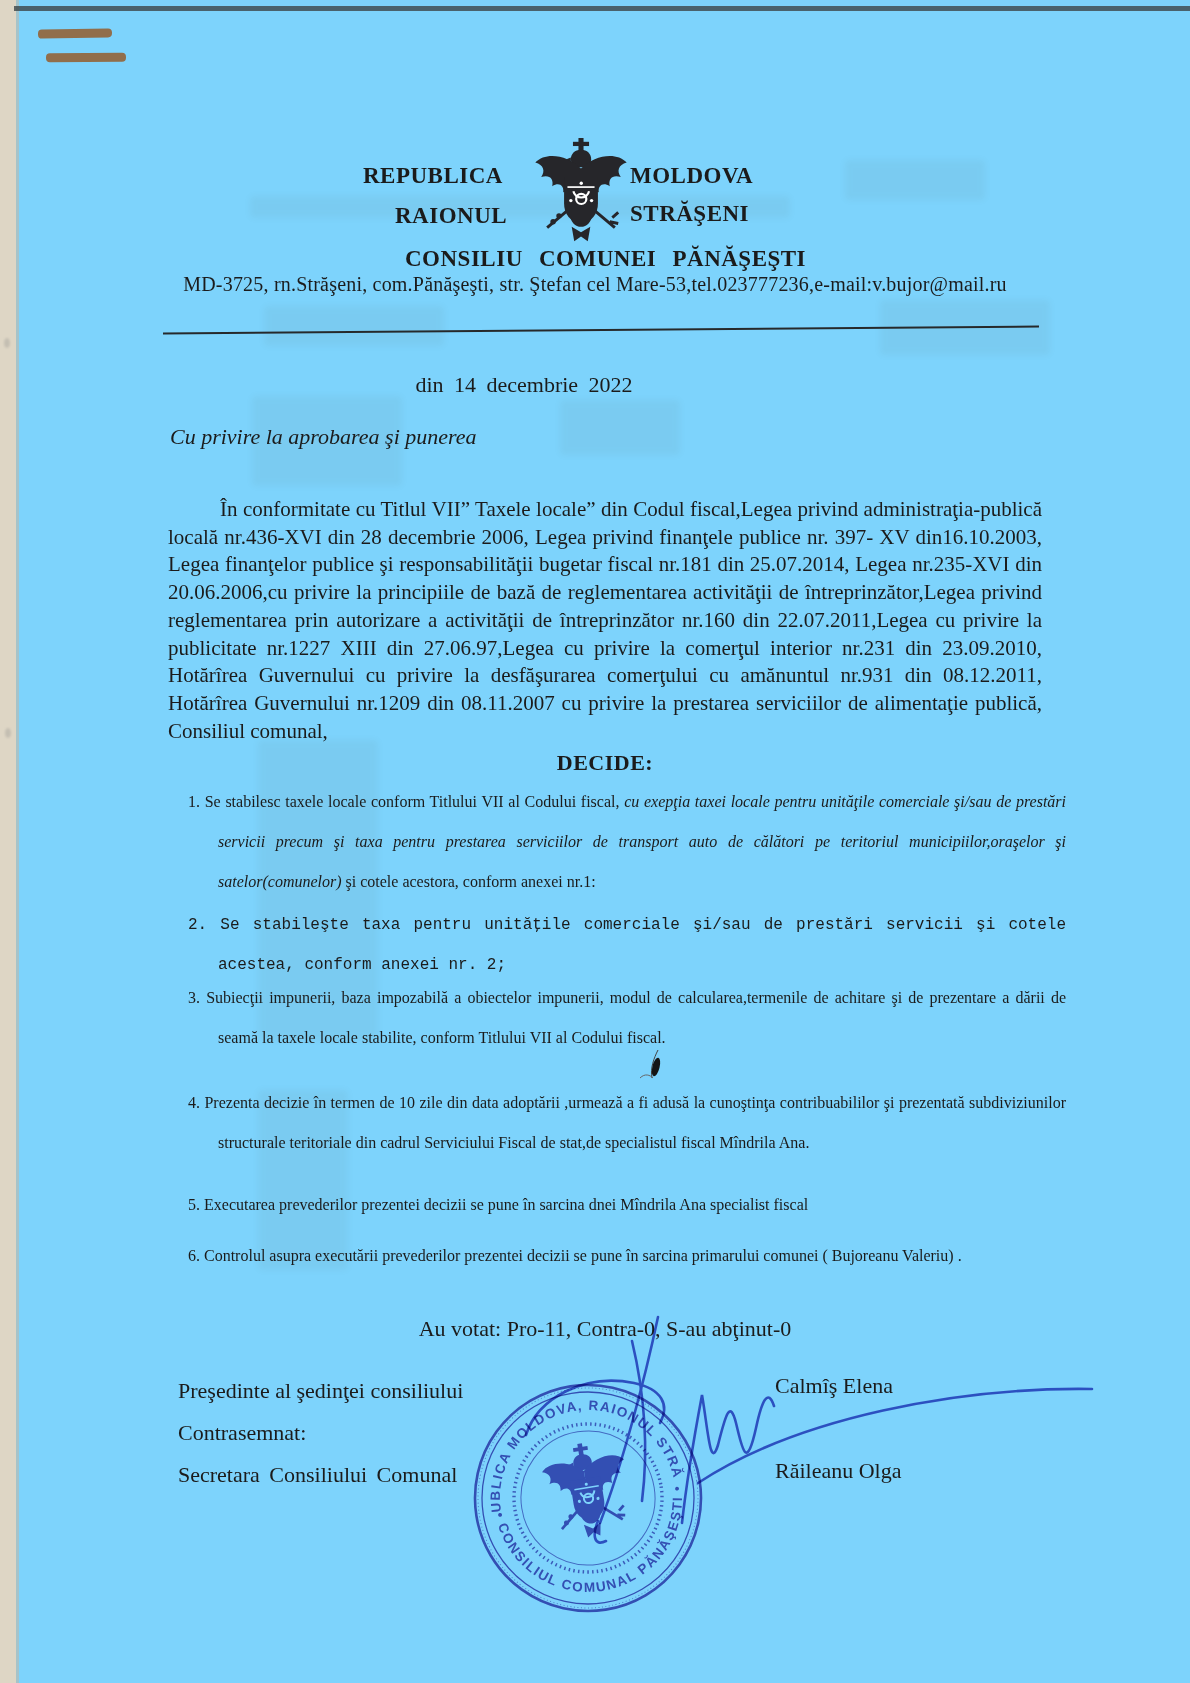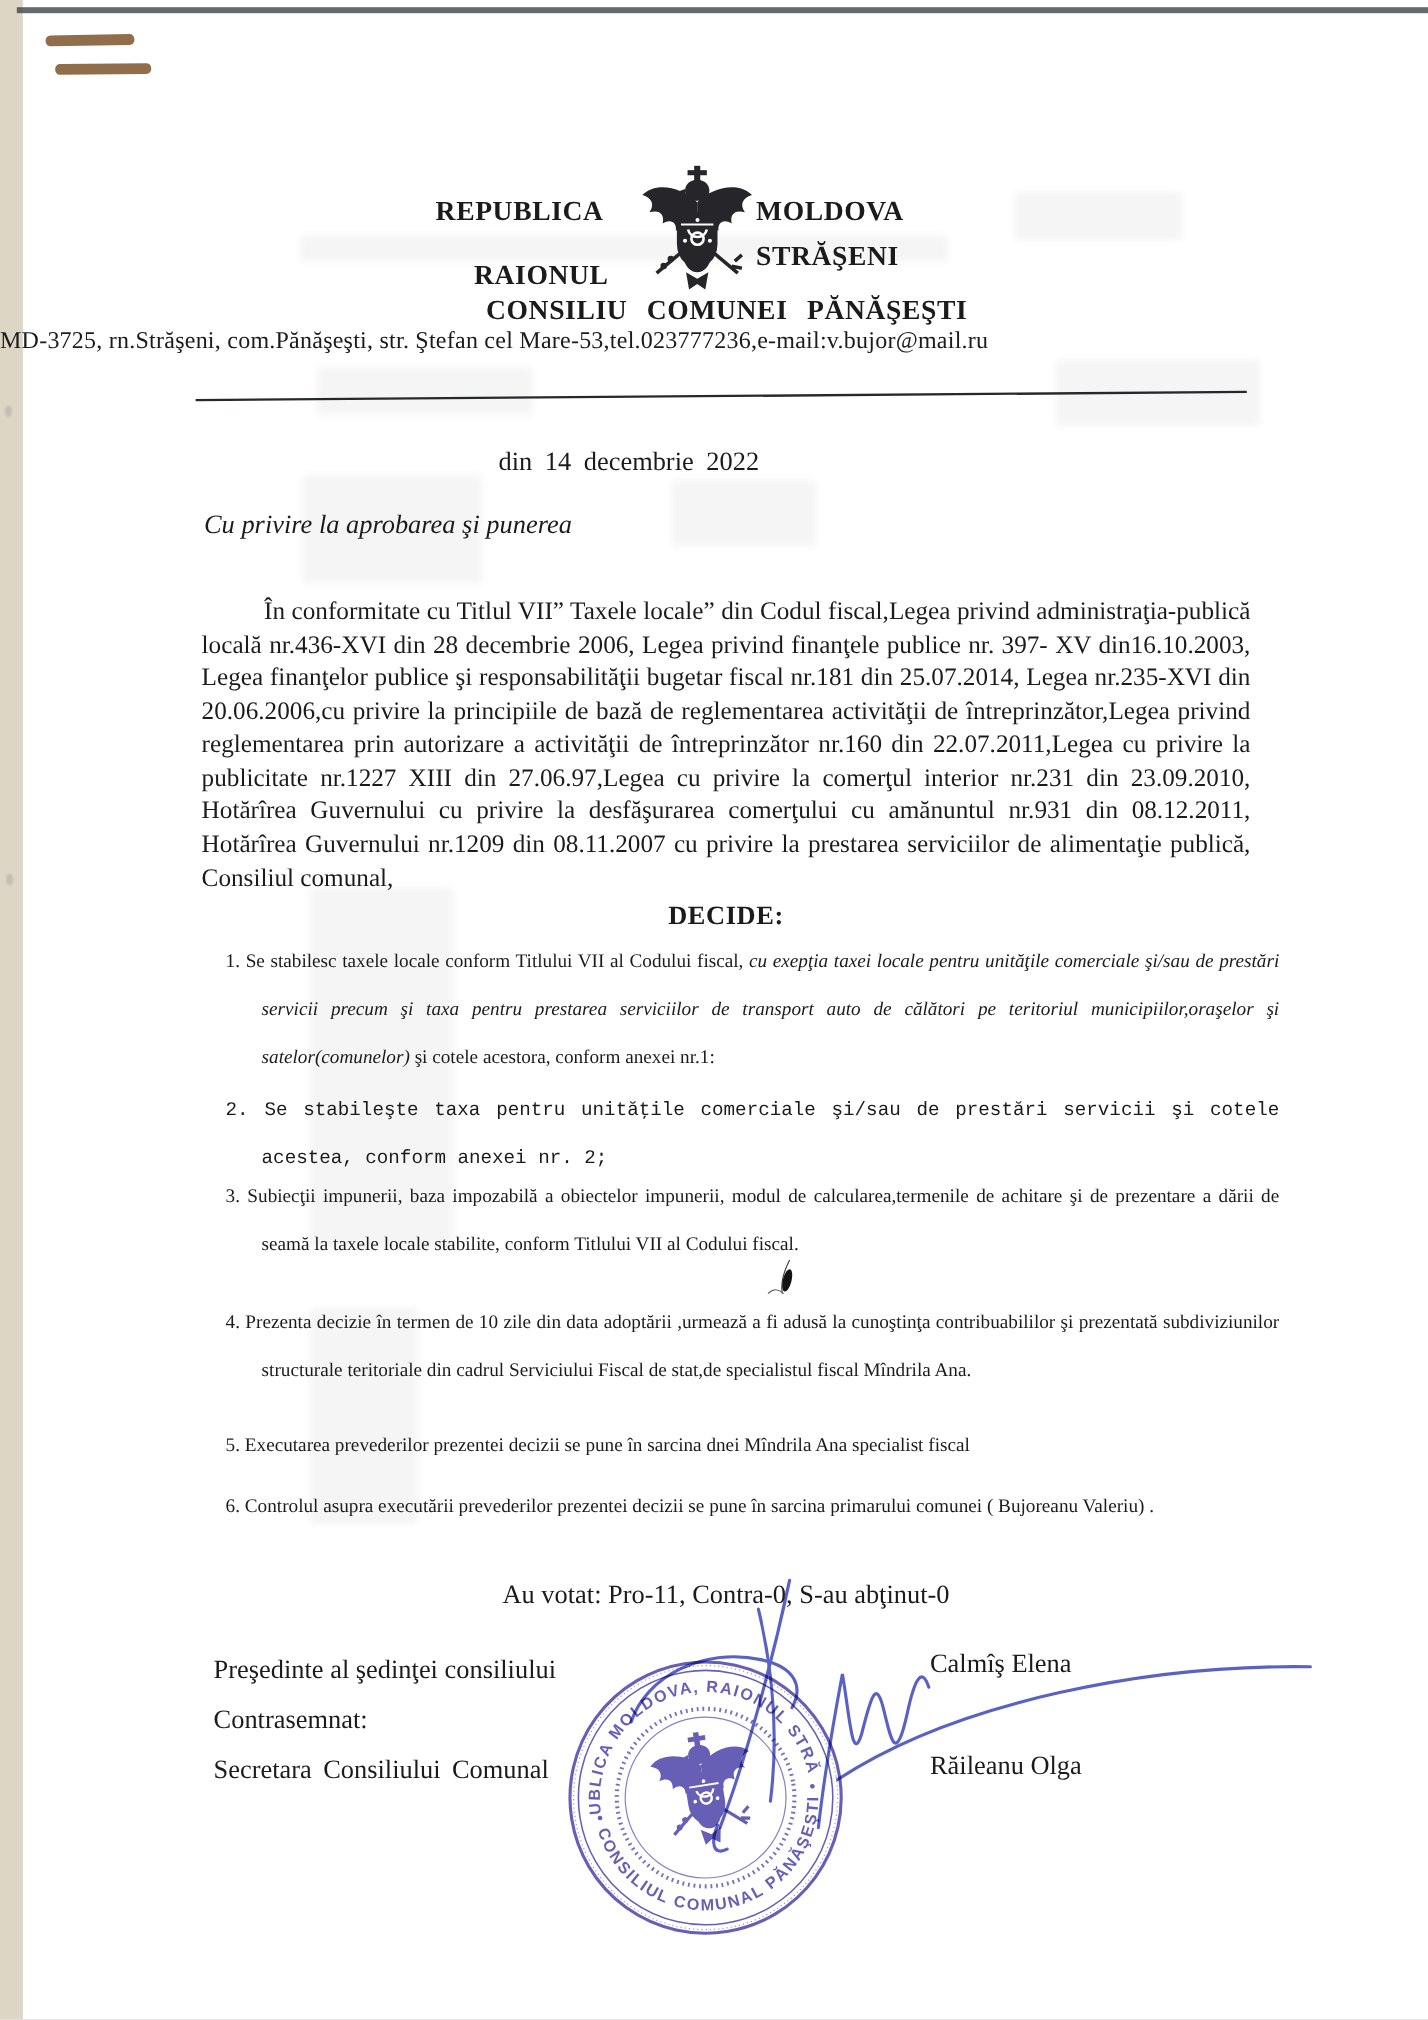--- a/index.html
+++ b/index.html
@@ -1,29 +1,29 @@
 <!DOCTYPE html>
 <html><head>
 <meta charset="utf-8">
 <title>DECIZIE nr.6/3</title>
 <style>
   html,body{margin:0;padding:0;background:#d8d2c4;}
-  .page{position:relative;width:1190px;height:1683px;background:#ffffff;overflow:hidden;
+  .page{position:relative;width:1190px;height:1683px;background:#7dd3fc;overflow:hidden;
         font-family:"Liberation Serif","DejaVu Serif",serif;color:#1b1b1b;}
   .abs{position:absolute;}
   
   .scan-left{left:0;top:0;width:16px;height:1683px;background:#ded6c5;}
   .scan-left-edge{left:16px;top:0;width:3px;height:1683px;background:#c2b9a6;opacity:.6;}
   .scan-top{left:14px;top:6px;width:1176px;height:5px;background:#3c4649;opacity:.8;}
   .staple{background:#916e4b;border-radius:4px;height:9px;}
   .edge-mark{width:6px;height:10px;background:#8a8a88;border-radius:50%;opacity:.3;filter:blur(1px);}
   .bleed{background:#50604f;opacity:.06;filter:blur(3px);border-radius:3px;}
   
   .hdr{font-weight:bold;font-size:23px;letter-spacing:.5px;}
-  .addr{left:0;top:273px;width:1190px;font-size:20px;letter-spacing:.2px;}
+  .addr{left:0;top:273px;width:1190px;text-align:center;font-size:20px;letter-spacing:.2px;}
   .rule{left:163px;top:329px;width:876px;border-top:2.5px solid #26292b;transform:rotate(-.45deg);}
   .title{left:0;top:345px;width:1190px;text-align:center;font-weight:bold;font-size:23px;}
   .date{left:0;top:372px;width:1048px;text-align:center;font-size:22px;word-spacing:5px;}
   .subject{left:170px;top:421px;font-style:italic;font-size:22px;line-height:28px;}
   .preamble{left:168px;top:496px;width:874px;font-size:21px;line-height:27.7px;
             text-align:justify;text-indent:52px;}
   .decide{left:0;top:750px;width:1210px;text-align:center;font-weight:bold;font-size:22px;letter-spacing:.5px;}
   .item{left:188px;width:878px;font-size:16px;line-height:40px;text-align:justify;
         padding-left:30px;text-indent:-30px;box-sizing:border-box;}
   .item .it{font-style:italic;}
@@ -78,21 +78,21 @@
   <div class="abs bleed" style="left:845px;top:160px;width:140px;height:40px;"></div>
   <div class="abs bleed" style="left:264px;top:306px;width:180px;height:40px;"></div>
   <div class="abs bleed" style="left:880px;top:300px;width:170px;height:55px;"></div>
   <div class="abs bleed" style="left:252px;top:396px;width:150px;height:90px;"></div>
   <div class="abs bleed" style="left:560px;top:400px;width:120px;height:55px;"></div>
   <div class="abs bleed" style="left:258px;top:740px;width:120px;height:300px;"></div>
   <div class="abs bleed" style="left:258px;top:1090px;width:90px;height:180px;"></div>
 
   <div class="abs hdr" style="left:363px;top:163px;">REPUBLICA</div>
   <div class="abs hdr" style="left:630px;top:163px;">MOLDOVA</div>
-  <div class="abs hdr" style="left:395px;top:217px;">RAIONUL</div>
+  <div class="abs hdr" style="left:395px;top:203px;">RAIONUL</div>
   <div class="abs hdr" style="left:630px;top:201px;">STRĂŞENI</div>
   <svg class="abs" style="left:530px;top:138px;color:#26262a;" width="102" height="110" viewBox="0 0 120 130">
     <use href="#moldova-eagle"></use>
   </svg>
   <div class="abs hdr" style="left:405px;top:246px;word-spacing:10px;">CONSILIU   COMUNEI     PĂNĂŞEŞTI</div>
   <div class="abs addr">MD-3725, rn.Străşeni, com.Pănăşeşti, str. Ştefan cel Mare-53,tel.023777236,e-mail:v.bujor@mail.ru</div>
   <div class="abs rule"></div>
 
   <div class="abs date">din  14 decembrie  2022</div>
 

